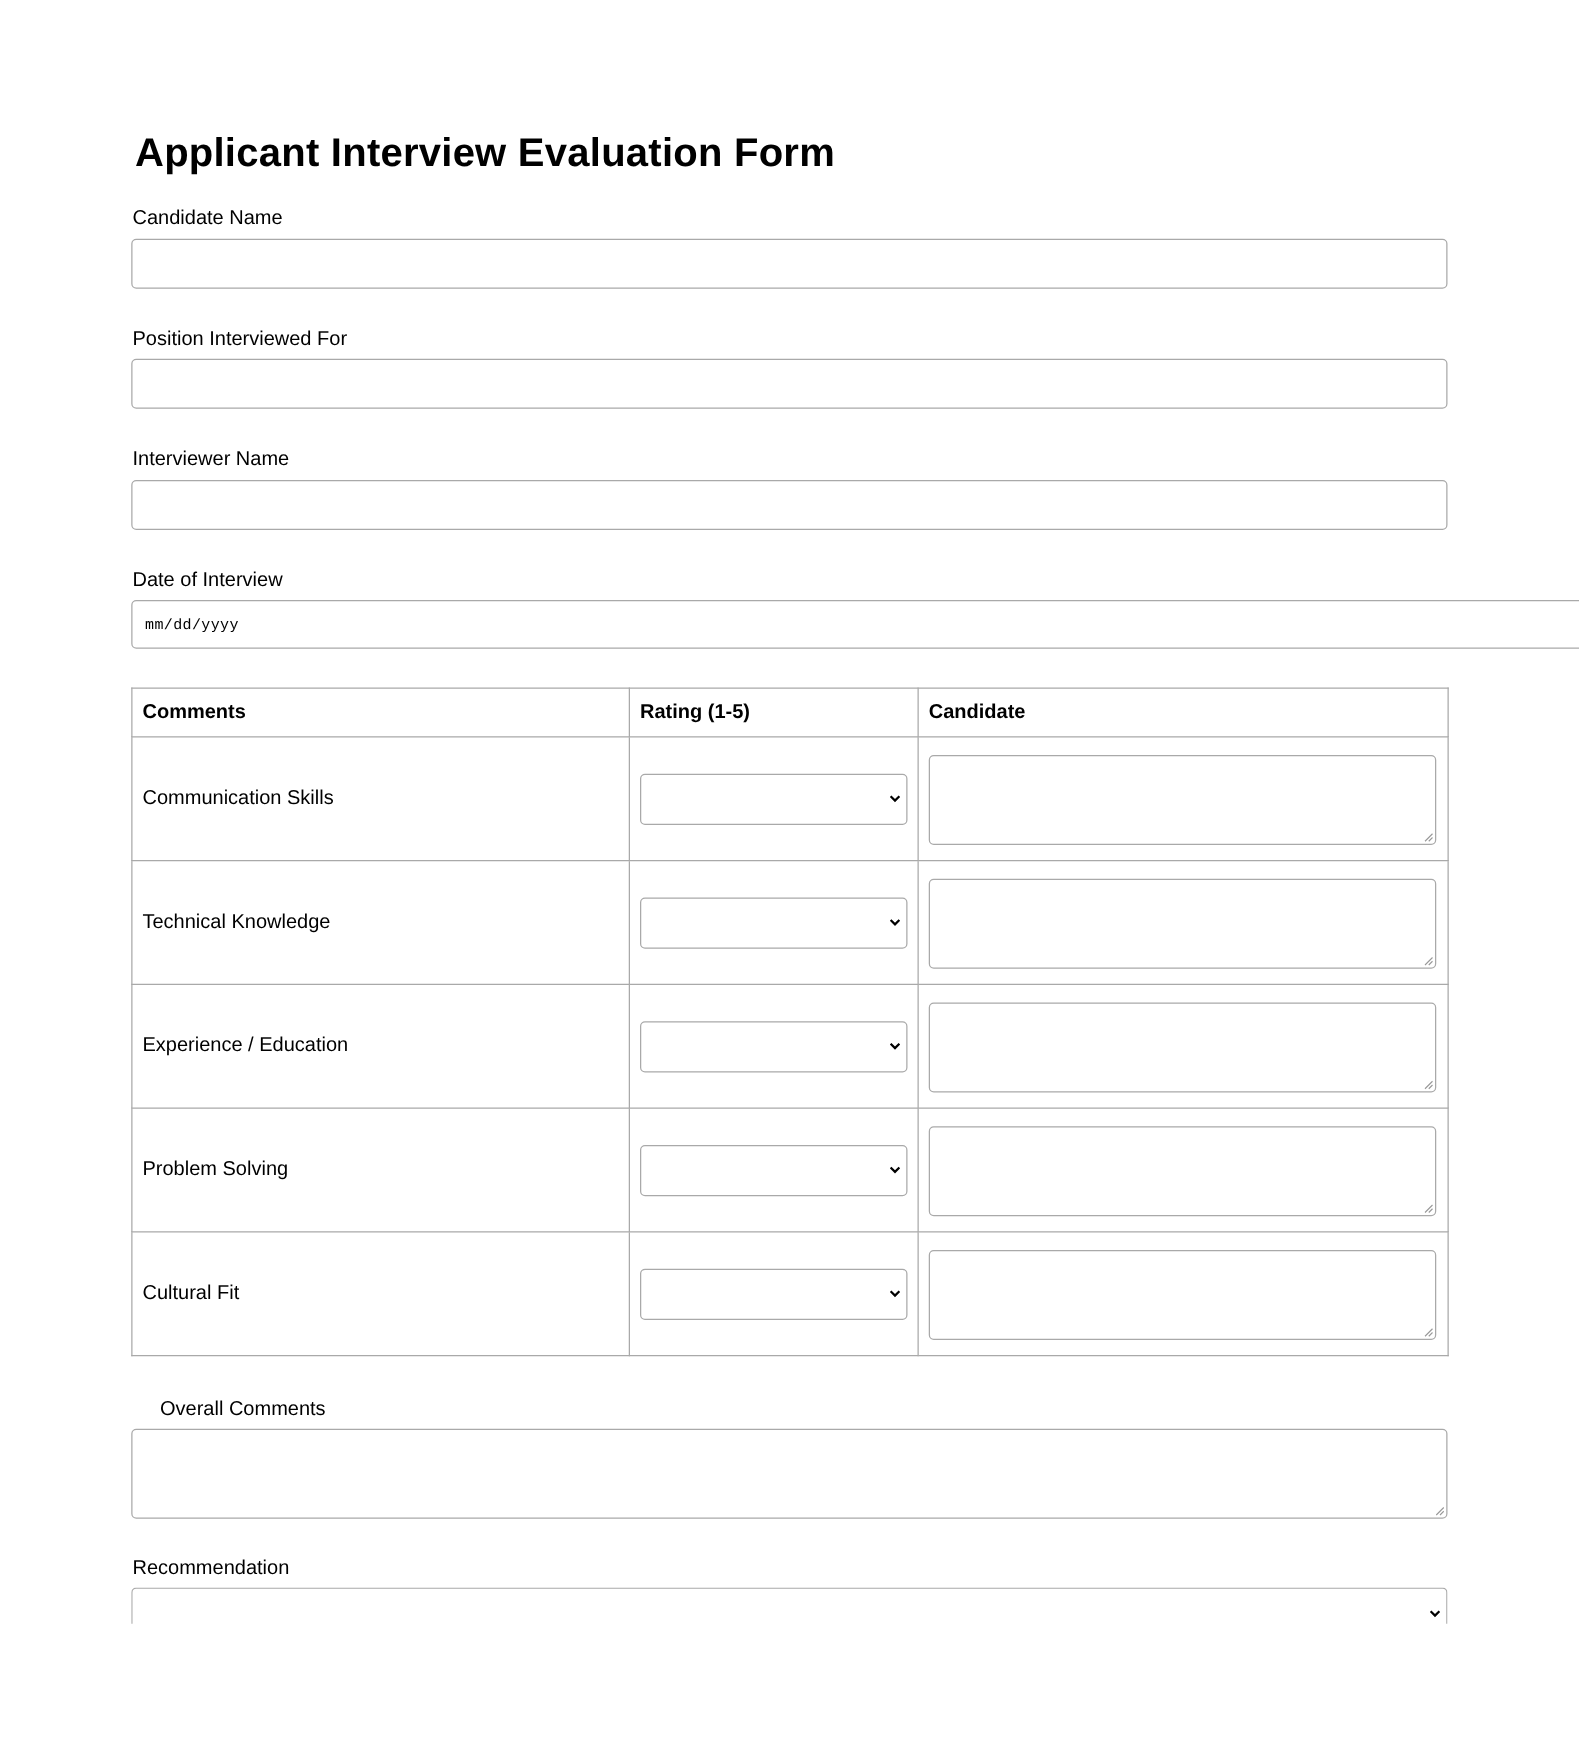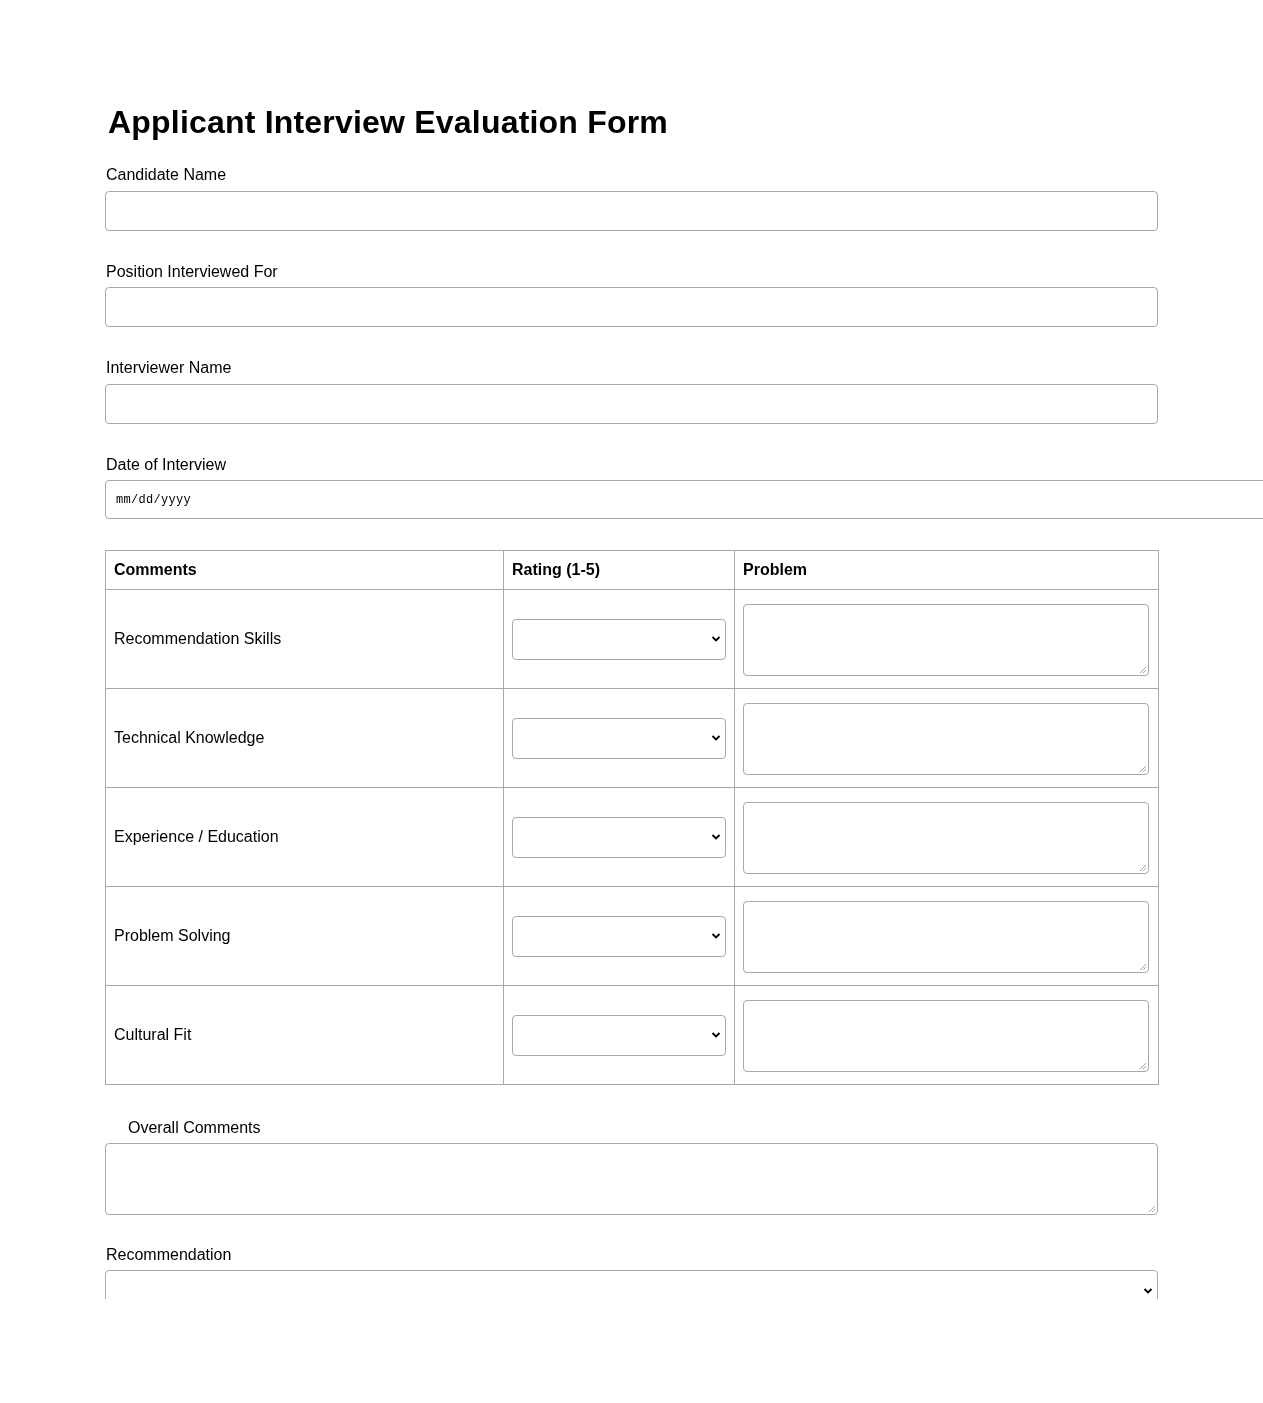--- a/index.html
+++ b/index.html
@@ -196,26 +196,26 @@
   <table class="criteria">
     <colgroup>
       <col style="width:398px;">
       <col style="width:231px;">
       <col style="width:424px;">
     </colgroup>
     <thead>
       <tr>
         <th>Comments</th>
         <th>Rating (1-5)</th>
-        <th>Problem</th>
+        <th>Candidate</th>
       </tr>
     </thead>
     <tbody>
       <tr>
-        <td>Recommendation Skills</td>
+        <td>Communication Skills</td>
         <td>
           <div class="rating-select">
             <svg class="chevron-icon" viewBox="0 0 10 8">
                 <path d="M1.5 2 L5 5.5 L8.5 2" fill="none" stroke="#000" stroke-width="1.8"></path>
               </svg>
           </div>
         </td>
         <td>
           <div class="comment-box">
             <svg class="resize-grip" viewBox="0 0 8 8">

